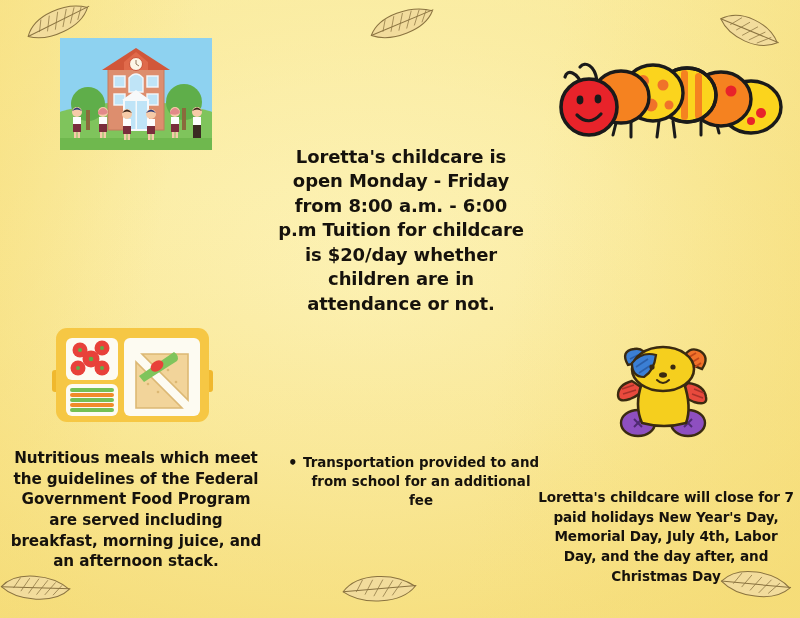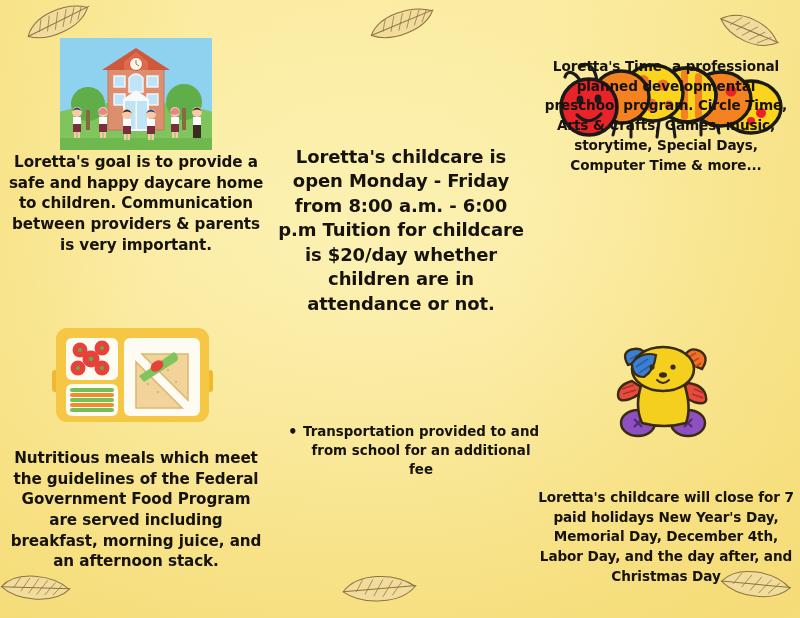--- a/index.html
+++ b/index.html
@@ -79,21 +79,21 @@
     width: 256px;
     font-size: 13.6px;
     line-height: 1.45;
   }
   .t-right.program  { top: 57px; }
   .t-right.holidays { top: 488px; }
 
   
   ul.bullets {
     position: absolute;
-    top: 422px;
+    top: 453px;
     left: 14px;
     width: 238px;
     margin: 0;
     padding: 0 0 0 16px;
     list-style: none;
   }
   ul.bullets li {
     position: relative;
     font-family: "DejaVu Sans", sans-serif;
     font-weight: 700;
@@ -286,21 +286,20 @@
         </g>
         <g transform="translate(132,68)">
           <circle cx="5" cy="6" r="5" fill="#f6cba8"></circle>
             <path d="M0 5 q5 -7 10 0 q-5 -3 -10 0" fill="#3a2418"></path>
           <rect x="1" y="11" width="8" height="9" fill="#fdfdfd"></rect>
             <rect x="1" y="19" width="8" height="13" fill="#3a2a22"></rect>
         </g>
       </g>
     </svg>
 
-    <div class="body-text t-left goal">Loretta's goal is to provide a safe and happy daycare home to children.  Communication between providers &amp; parents is very important.</div>
 
     <svg class="illus" id="lunchbox-illustration" viewBox="0 0 185 112" preserveAspectRatio="none">
       <rect x="12" y="52" width="7" height="22" rx="3" fill="#f0b82e"></rect>
       <rect x="166" y="52" width="7" height="22" rx="3" fill="#f0b82e"></rect>
       <rect x="16" y="10" width="153" height="94" rx="11" fill="#f6c744"></rect>
 
       <rect x="26" y="20" width="52" height="42" rx="6" fill="#fdfbf2"></rect>
       <g fill="#e8413a">
         <circle cx="40" cy="32" r="7.5"></circle>
           <circle cx="62" cy="30" r="7.5"></circle>
@@ -432,17 +431,16 @@
       <path d="M45 37 q6 6 12 0" stroke="#3a2a10" stroke-width="2" fill="none" stroke-linecap="round"></path>
     </svg>
 
     <ul class="bullets">
       <li>Transportation provided to and from school for an additional fee</li>
     </ul>
   </div>
 
   <div class="col col-right">
 
-    <div class="body-text t-right program">Loretta's Time- a professional planned developmental preschool program.  Circle Time, Arts &amp; Crafts, Games, music, storytime, Special Days, Computer Time &amp; more...</div>
-
-    <div class="body-text t-right holidays">Loretta's childcare will close for 7 paid holidays New Year's Day, Memorial Day, December 4th, Labor Day, and the day after, and Christmas Day</div>
+
+    <div class="body-text t-right holidays">Loretta's childcare will close for 7 paid holidays New Year's Day, Memorial Day, July 4th, Labor Day, and the day after, and Christmas Day</div>
   </div>
 </div>
 
 </body></html>

